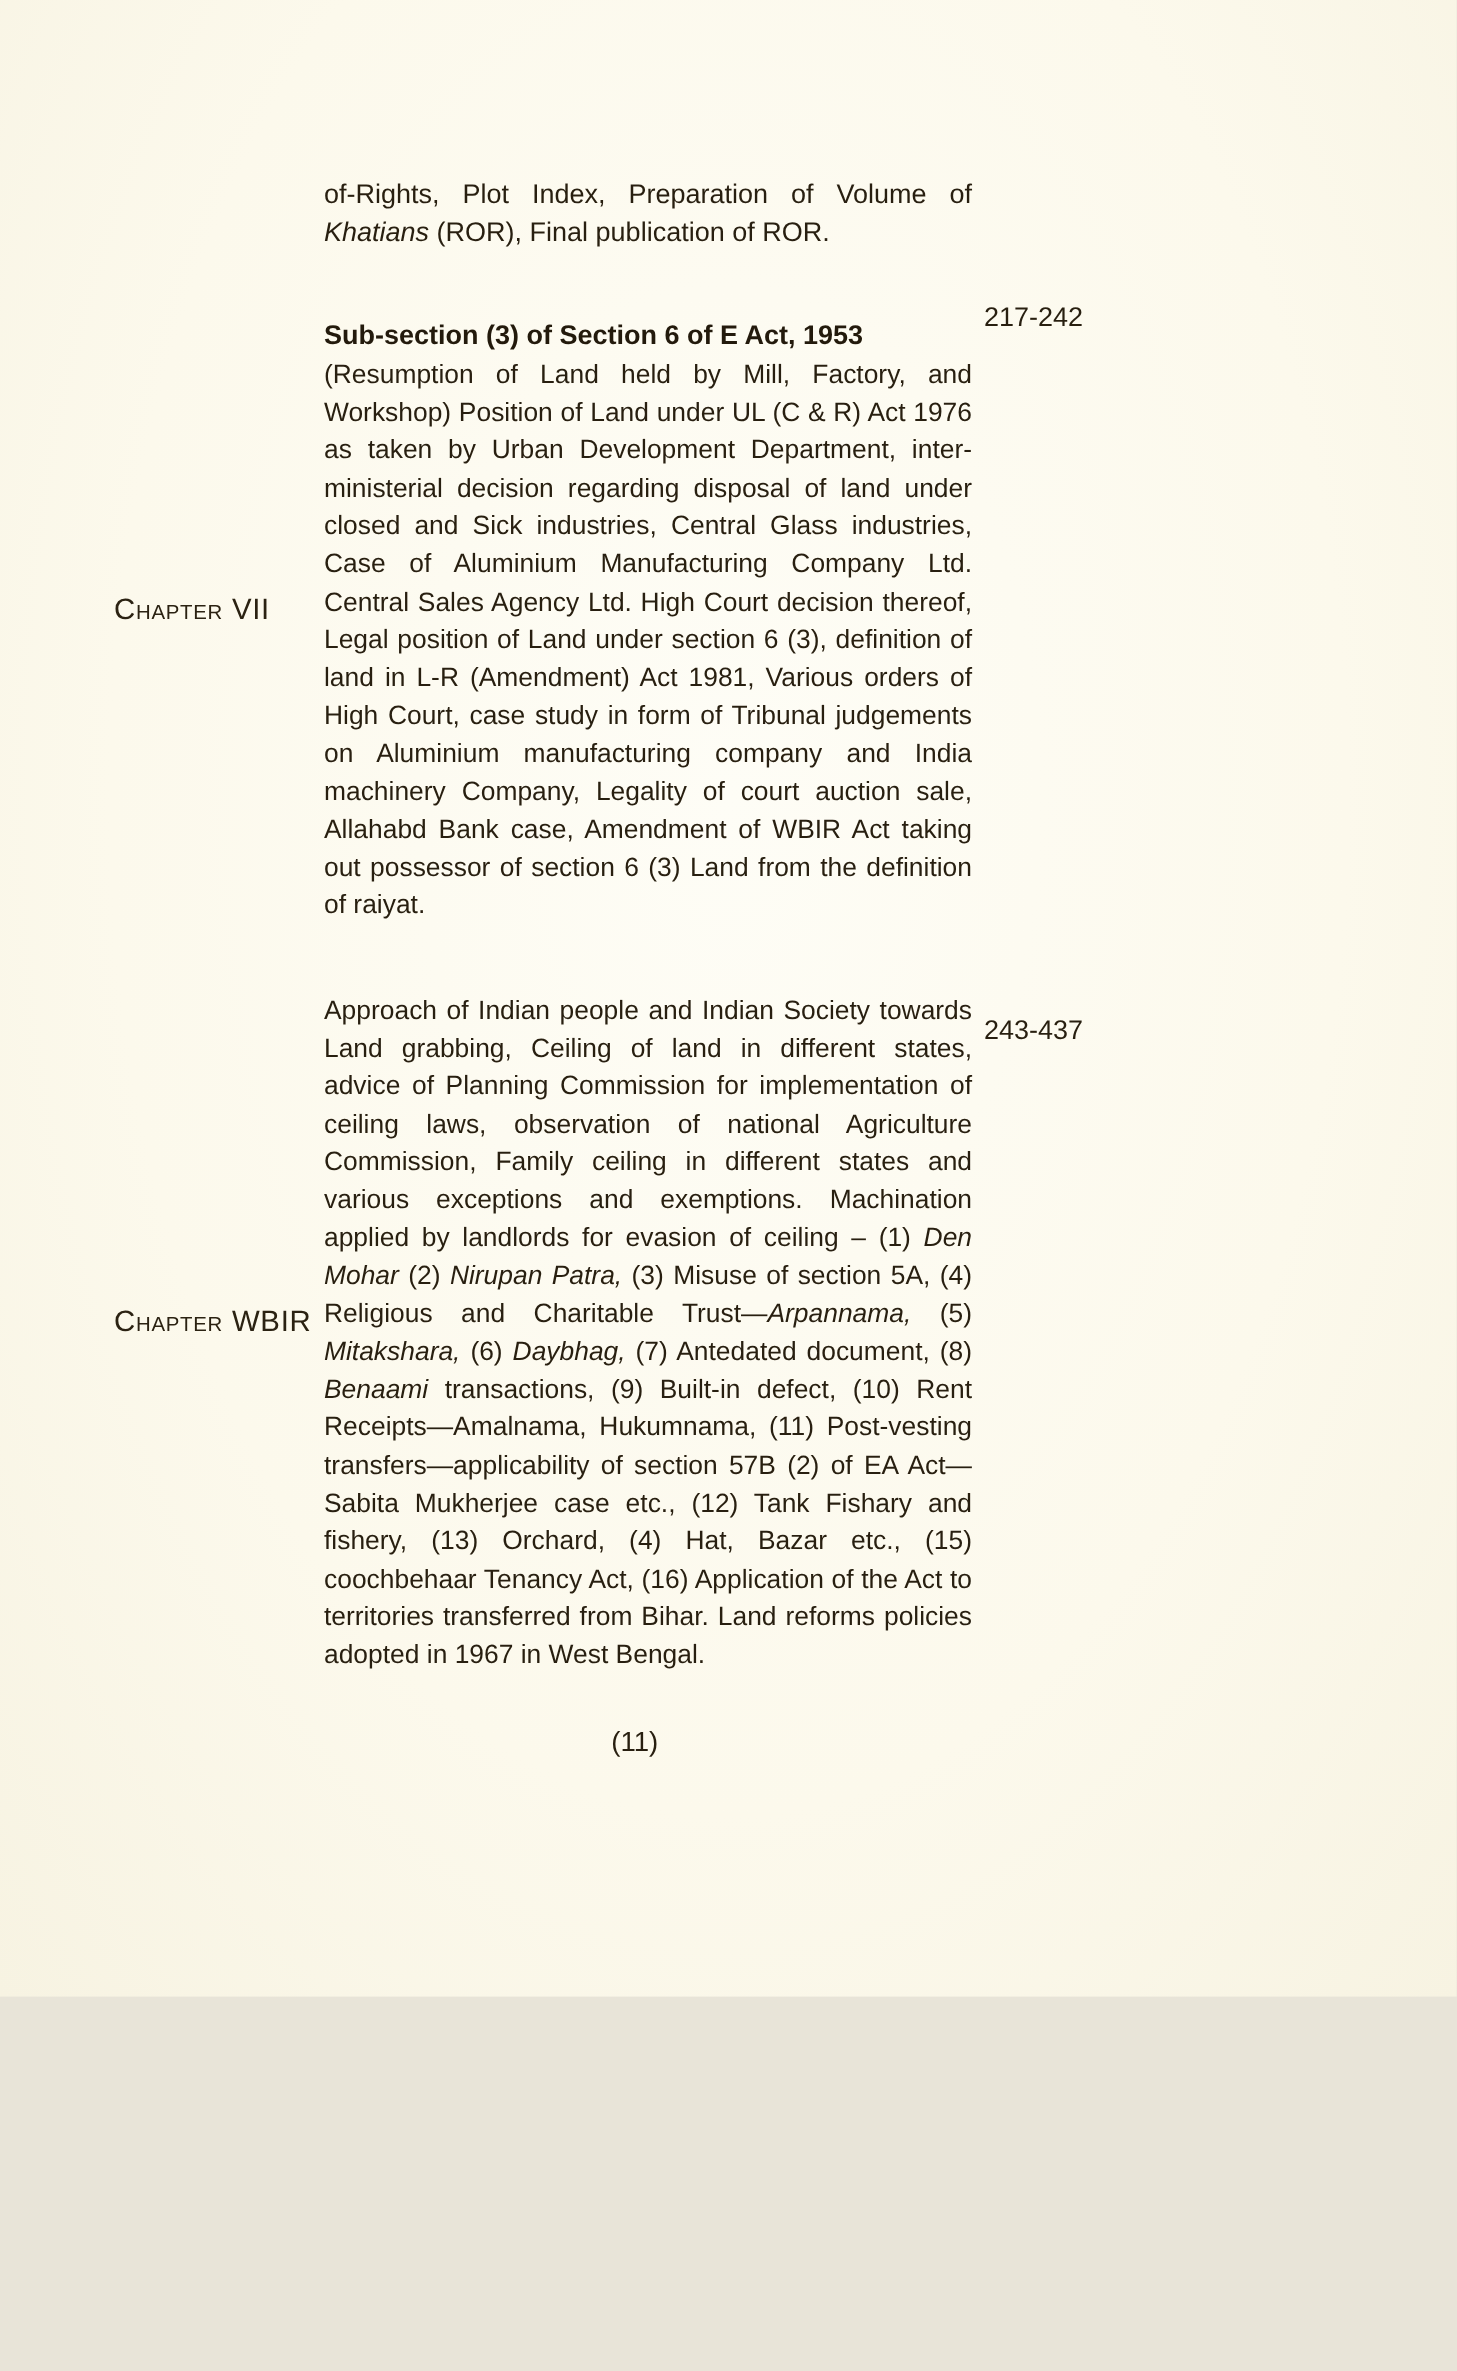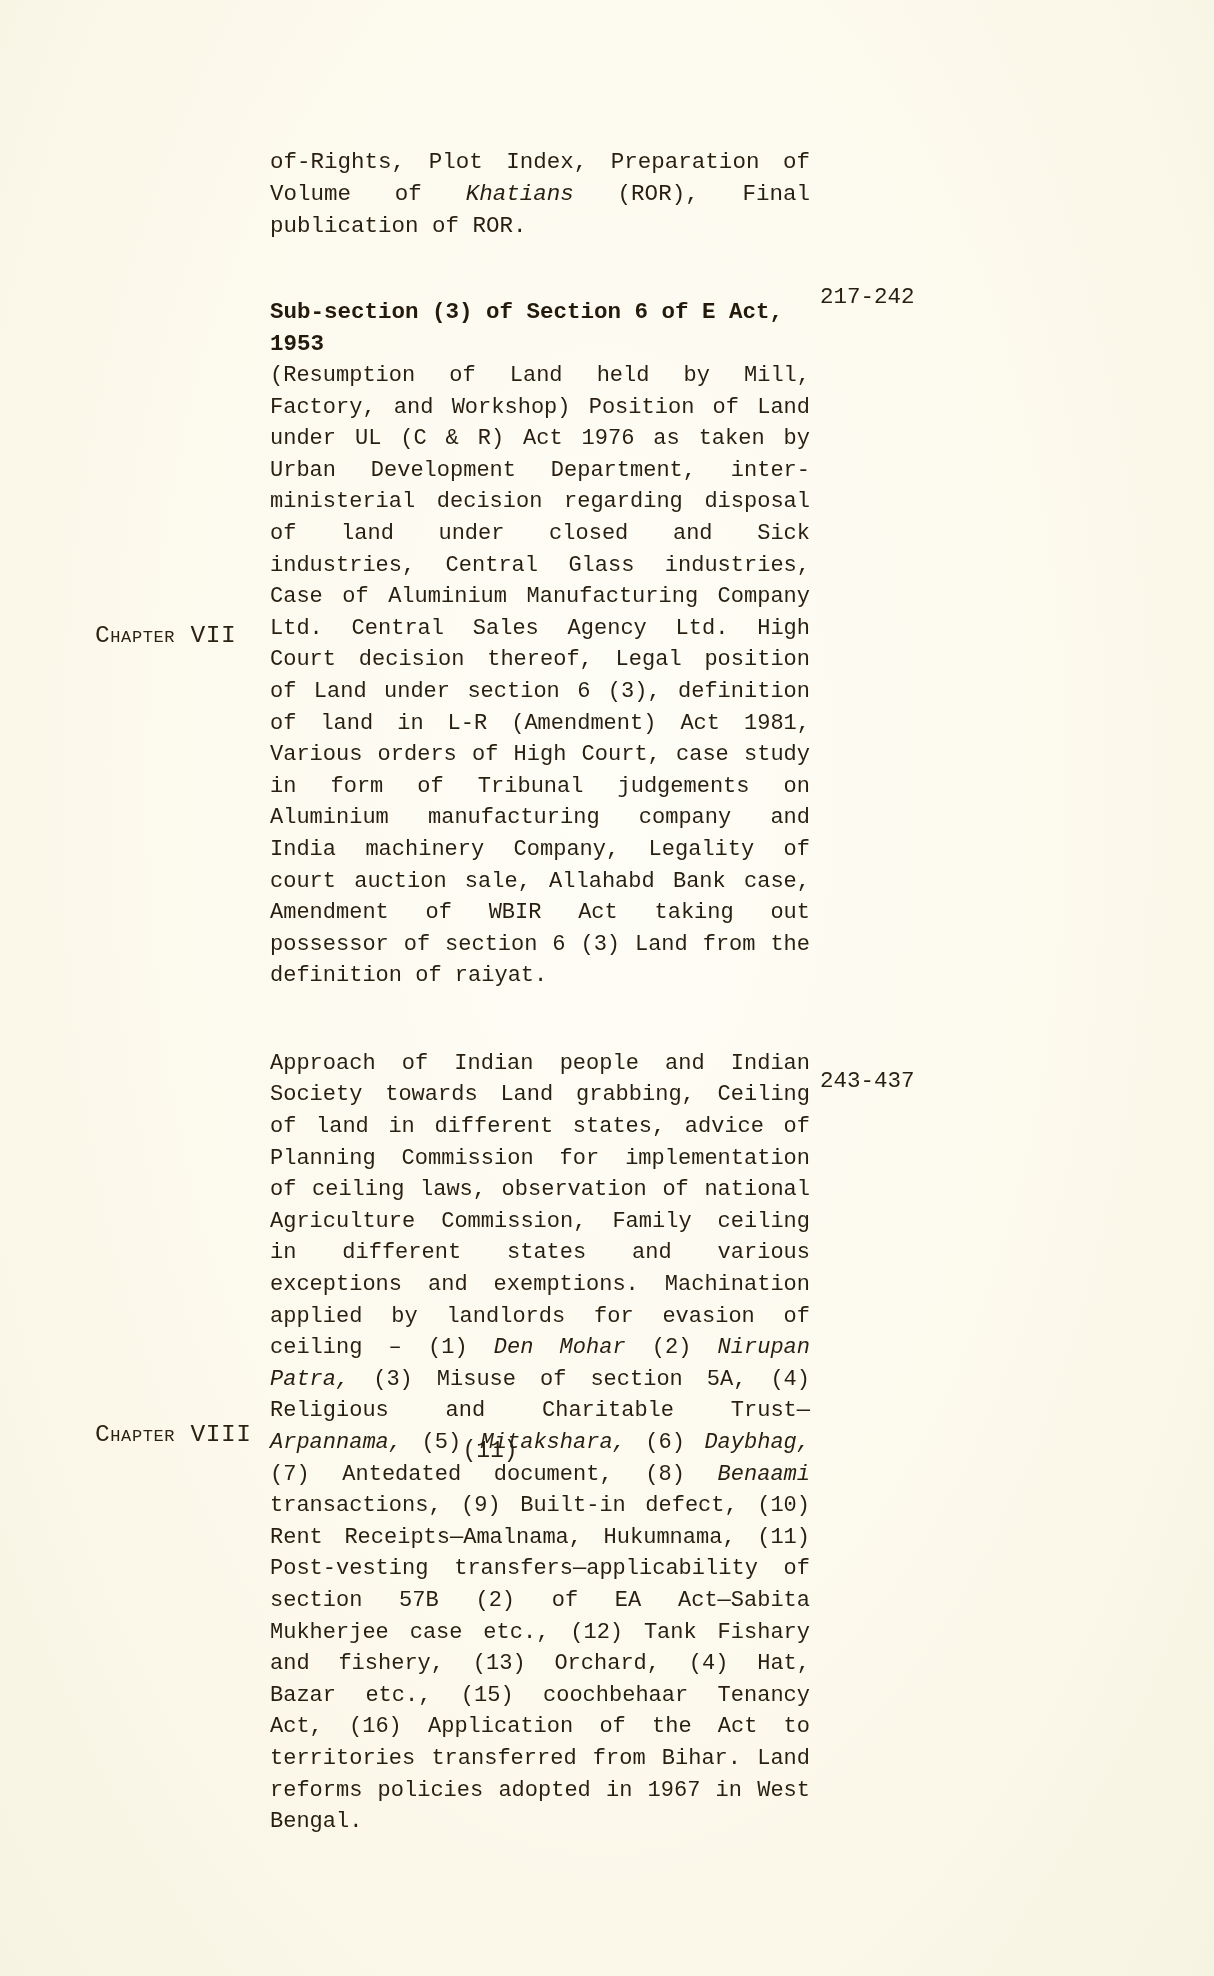--- a/index.html
+++ b/index.html
@@ -1,22 +1,22 @@
 <!DOCTYPE html>
 <html><head>
 <meta charset="utf-8">
 <style>
   html, body { margin: 0; padding: 0; background: #e8e4d8; }
   .page {
     position: relative;
     width: 1214px;
-    height: 1976px;
+    height: 1664px;
     margin: 0 auto;
     background: radial-gradient(ellipse at 50% 40%, #fefdf6 0%, #fcf9ec 60%, #f7f3e2 100%);
-    font-family: Liberation Mono, monospace;
+    font-family: Liberation Sans, sans-serif;
     color: #281f10;
     box-sizing: border-box;
     overflow: hidden;
   }
   .content {
     position: absolute;
     left: 95px;
     top: 0;
     width: 1030px;
   }
@@ -70,41 +70,42 @@
   }
   .row-ch8 .pages { top: 33px; }
   .it { font-style: italic; }
   .page-number {
     position: absolute;
     top: 1438px;
     left: 0;
     width: 980px;
     text-align: center;
     font-size: 23px;
+    padding-left: 39px;
   }
 </style>
 </head>
 <body>
 
 <div class="page">
   <div class="content">
 
     <div class="continuation"><span>of-Rights, Plot Index, Preparation of Volume of </span><span class="it">Khatians</span><span> (ROR), Final publication of ROR.</span></div>
 
     <div class="toc-row row-ch7">
       <div class="chapter-label">Chapter VII</div>
       <div class="entry">
         <div class="entry-title">Sub-section (3) of Section 6 of E Act, 1953</div>
         <div class="entry-body"><span>(Resumption of Land held by Mill, Factory, and Workshop) Position of Land under UL (C &amp; R) Act 1976 as taken by Urban Development Department, inter-ministerial decision regarding disposal of land under closed and Sick industries, Central Glass industries, Case of Aluminium Manufacturing Company Ltd. Central Sales Agency Ltd. High Court decision thereof, Legal position of Land under section 6 (3), definition of land in L-R (Amendment) Act 1981, Various orders of High Court, case study in form of Tribunal judgements on Aluminium manufacturing company and India machinery Company, Legality of court auction sale, Allahabd Bank case, Amendment of WBIR Act taking out possessor of section 6 (3) Land from the definition of raiyat.</span></div>
       </div>
       <div class="pages">217-242</div>
     </div>
 
     <div class="toc-row row-ch8">
-      <div class="chapter-label">Chapter VIII</div>
+      <div class="chapter-label">Chapter WBIR</div>
       <div class="entry">
         <div class="entry-body"><span>Approach of Indian people and Indian Society towards Land grabbing, Ceiling of land in different states, advice of Planning Commission for implementation of ceiling laws, observation of national Agriculture Commission, Family ceiling in different states and various exceptions and exemptions. Machination applied by landlords for evasion of ceiling – (1) </span><span class="it">Den Mohar</span><span> (2) </span><span class="it">Nirupan Patra,</span><span> (3) Misuse of section 5A, (4) Religious and Charitable Trust—</span><span class="it">Arpannama,</span><span> (5) </span><span class="it">Mitakshara,</span><span> (6) </span><span class="it">Daybhag,</span><span> (7) Antedated document, (8) </span><span class="it">Benaami</span><span> transactions, (9) Built-in defect, (10) Rent Receipts—Amalnama, Hukumnama, (11) Post-vesting transfers—applicability of section 57B (2) of EA Act—Sabita Mukherjee case etc., (12) Tank Fishary and fishery, (13) Orchard, (4) Hat, Bazar etc., (15) coochbehaar Tenancy Act, (16) Application of the Act to territories transferred from Bihar. Land reforms policies adopted in 1967 in West Bengal.</span></div>
       </div>
       <div class="pages">243-437</div>
     </div>
 
   </div>
 
   <div class="page-number">(11)</div>
 </div>

